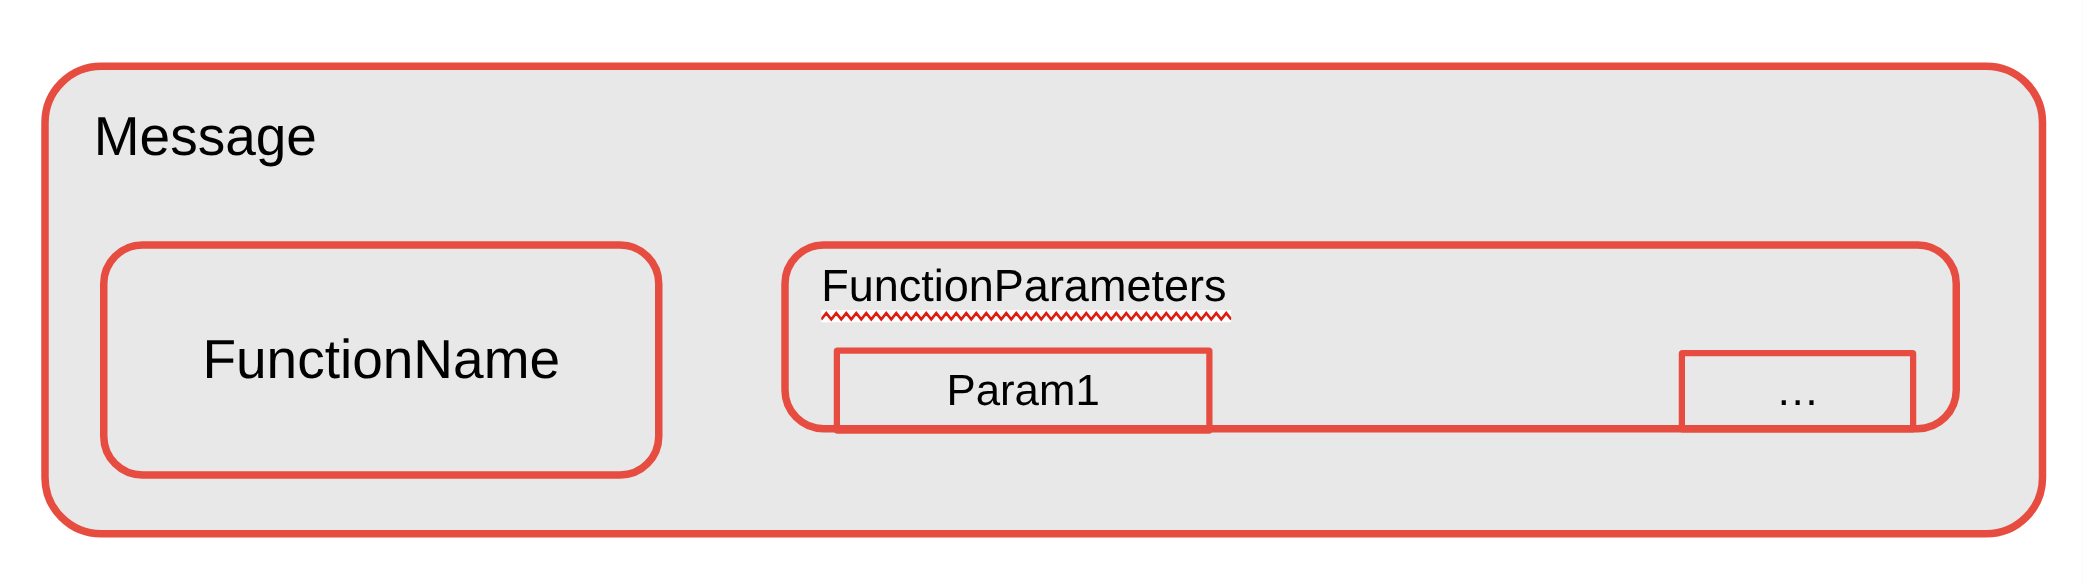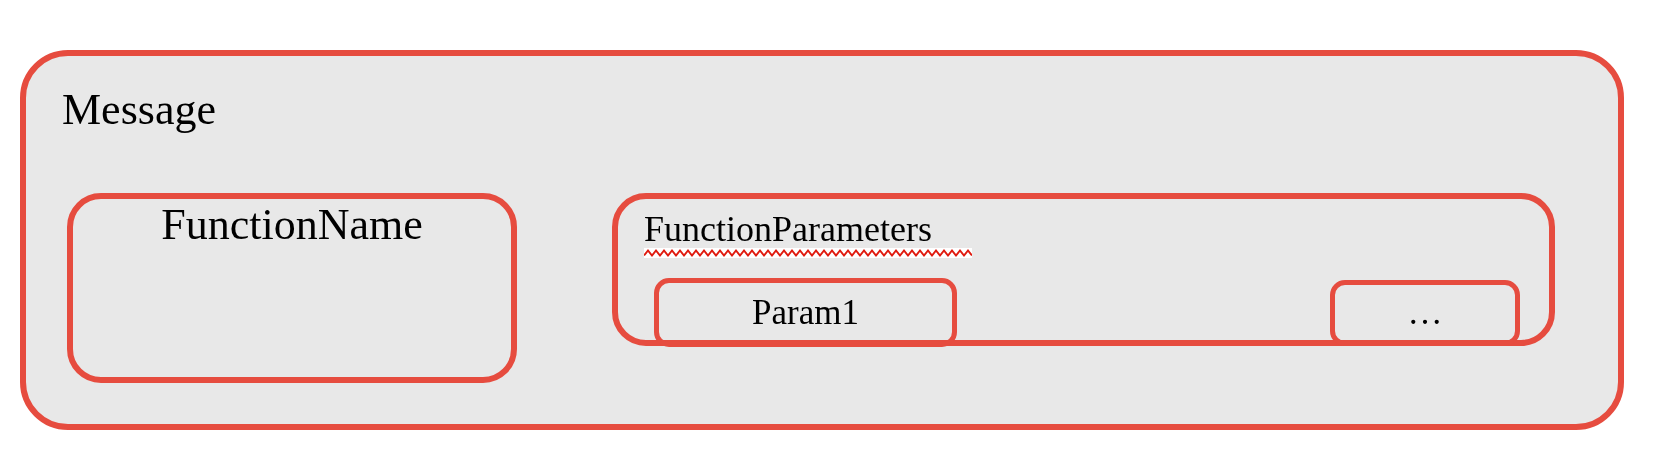--- a/index.html
+++ b/index.html
@@ -8,49 +8,48 @@
     --underline:#e01b10;
     --text:#000000;
     --page:#ffffff;
   }
   html,body{margin:0;padding:0;}
   body{background:var(--page);font-family:"Liberation Sans","DejaVu Sans",sans-serif;}
   .canvas{
     position:relative;width:1666px;height:468px;background:var(--page);overflow:hidden;
   }
   .message-box{
-    position:absolute;left:20px;top:50px;width:1604px;height:380px;
+    position:absolute;left:33px;top:50px;width:1604px;height:380px;
     background:var(--fill);border:6px solid var(--red);border-radius:48px;
     box-sizing:border-box;
-    font-family:Liberation Serif, serif;
   }
   .message-label{
     position:absolute;left:36px;top:32px;
     font-size:44px;line-height:44px;color:var(--text);white-space:nowrap;
   }
   .fn-box{
     position:absolute;left:41px;top:137px;width:450px;height:190px;
     border:6px solid var(--red);border-radius:34px;box-sizing:border-box;
-    display:flex;align-items:flex-start;justify-content:center;
+    display:flex;align-items:center;justify-content:center;
     font-size:44px;color:var(--text);
   }
   .fp-box{
     position:absolute;left:586px;top:137px;width:943px;height:153px;
     border:6px solid var(--red);border-radius:34px;box-sizing:border-box;
   }
   .fp-title{
     position:absolute;left:26px;top:10px;
     font-size:36px;line-height:40px;color:var(--text);white-space:nowrap;
   }
   .zigzag{
     position:absolute;left:26px;top:49px;display:block;
   }
   .param-box{
     position:absolute;box-sizing:border-box;
-    border:5px solid var(--red);border-radius:15px;
+    border:5px solid var(--red);border-radius:3px;
     display:flex;align-items:center;justify-content:center;
     font-size:35px;color:var(--text);
   }
   .param1{left:36px;top:79px;width:303px;height:69px;}
   .param2{left:374px;top:79px;width:300px;height:69px;}
   .param-ellipsis{left:712px;top:81px;width:190px;height:66px;}
 </style>
 </head>
 <body>
 

